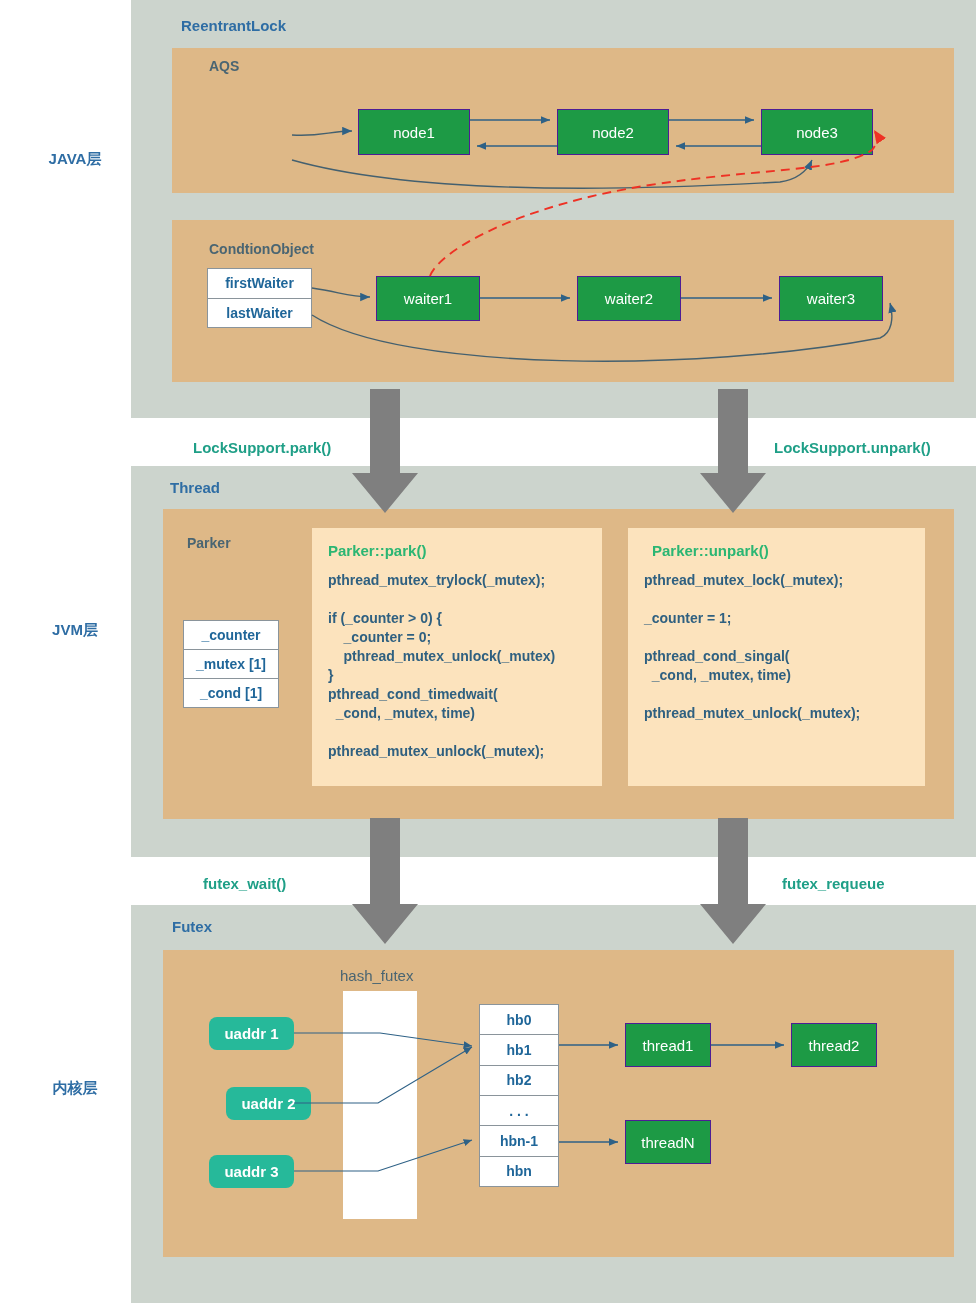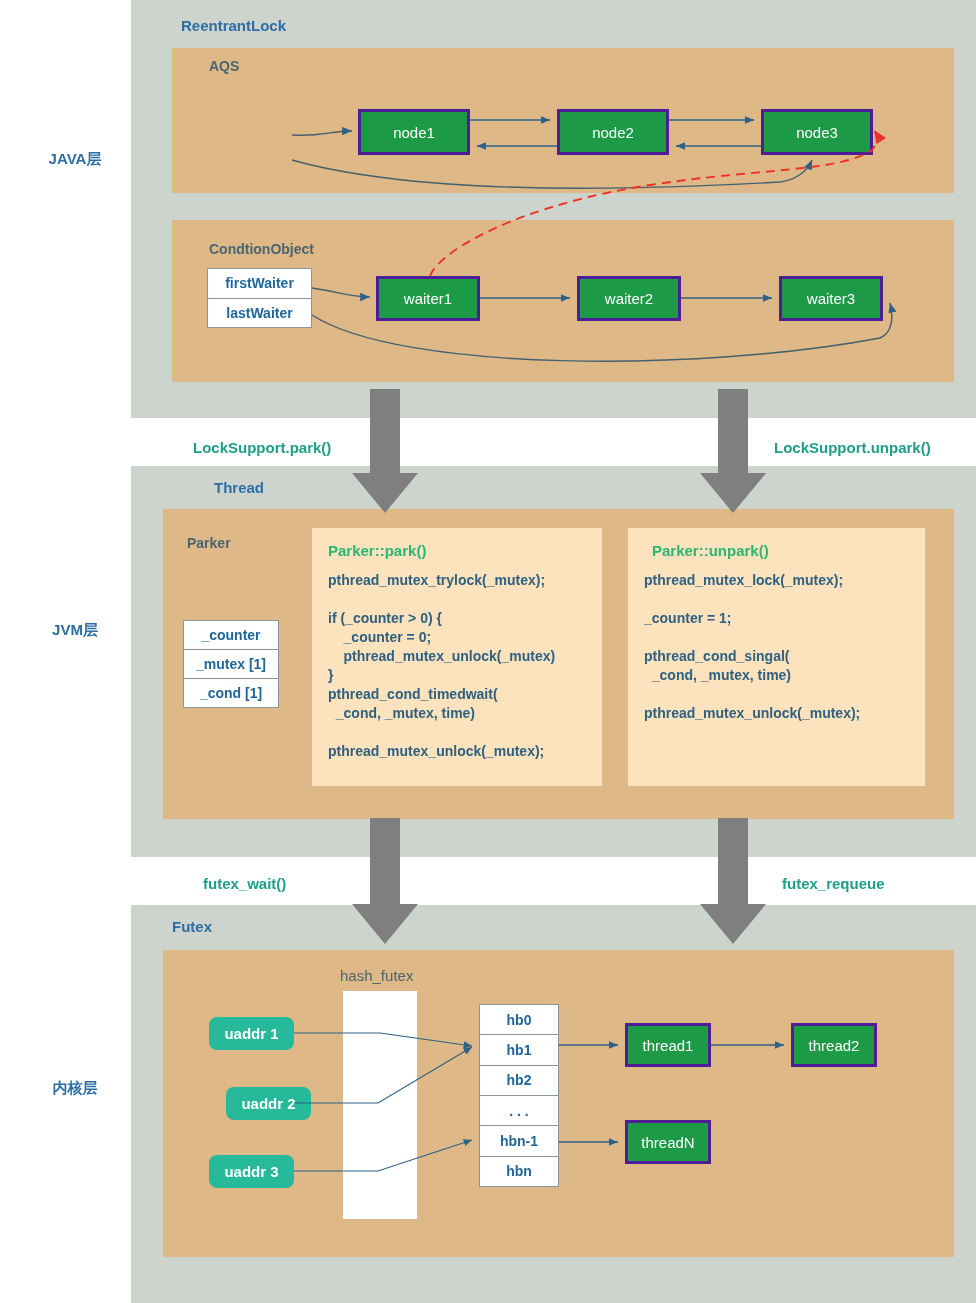--- a/index.html
+++ b/index.html
@@ -67,21 +67,21 @@
     font-size: 14px;
     border-bottom: 1px solid #8a949b;
     box-sizing: border-box;
   }
   .field-stack .cell:last-child { border-bottom: none; }
 
   
   .green-box {
     position: absolute;
     background: #1d9a45;
-    border: 3px solid #4c1d95;
+    border: 1px solid #4c1d95;
     box-sizing: border-box;
     display: flex; align-items: center; justify-content: center;
     color: #ffffff;
     font-size: 15px;
   }
 
   
   .teal-pill {
     position: absolute;
     background: #26b99a;
@@ -166,21 +166,21 @@
   </div>
 
   <div class="green-box" style="left:376px; top:276px; width:104px; height:45px;">waiter1</div>
   <div class="green-box" style="left:577px; top:276px; width:104px; height:45px;">waiter2</div>
   <div class="green-box" style="left:779px; top:276px; width:104px; height:45px;">waiter3</div>
 
   <div class="trans-label" style="left:193px; top:439px;">LockSupport.park()</div>
   <div class="trans-label" style="left:774px; top:439px;">LockSupport.unpark()</div>
 
   <div class="layer-panel" style="left:131px; top:466px; width:845px; height:391px;"></div>
-  <div class="layer-title" style="left:170px; top:479px;margin-left:44px;">Thread</div>
+  <div class="layer-title" style="left:170px; top:479px;">Thread</div>
 
   <div class="tan-group" style="left:163px; top:509px; width:791px; height:310px;"></div>
   <div class="tan-title" style="left:187px; top:535px;">Parker</div>
 
   <div class="field-stack" style="left:183px; top:620px; width:96px; height:88px;">
     <div class="cell">_counter</div>
     <div class="cell">_mutex [1]</div>
     <div class="cell">_cond [1]</div>
   </div>
 

